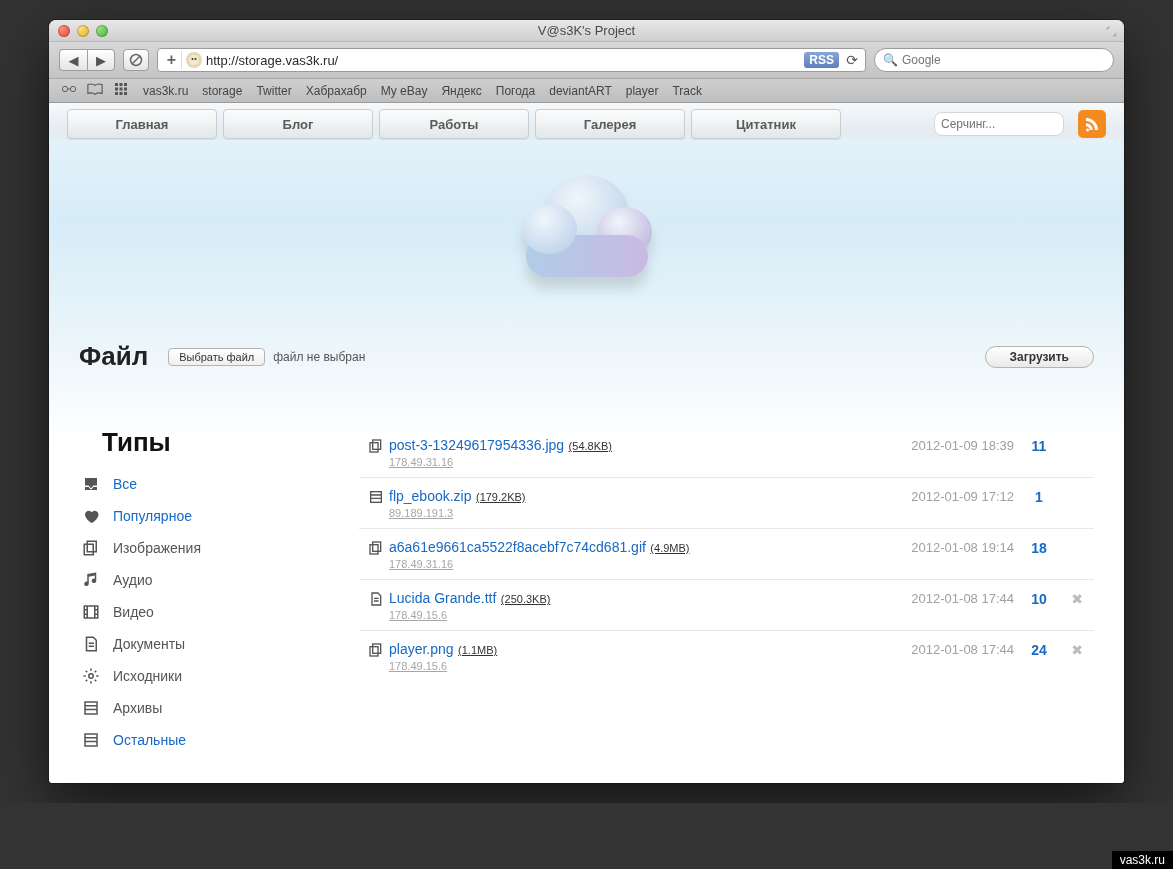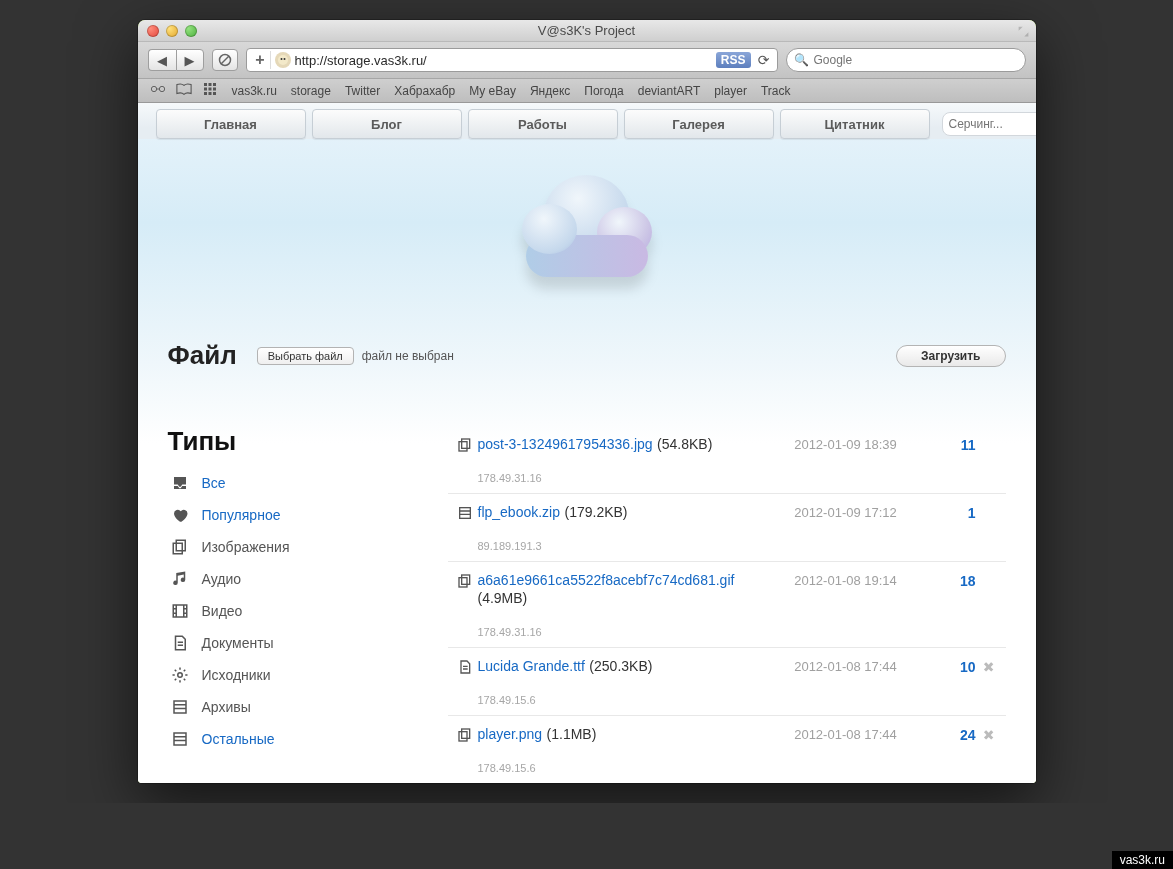--- a/index.html
+++ b/index.html
@@ -15,21 +15,21 @@
   .watermark {
     position: fixed;
     bottom: 0;
     right: 0;
     background: #000;
     color: #fff;
     font-size: 12px;
     padding: 2px 8px;
   }
   .window {
-    width: 898px;
+    width: 1075px;
     background: #bef264;
     border-radius: 7px 7px 4px 4px;
     box-shadow: 0 20px 60px rgba(0,0,0,.6), 0 0 0 1px rgba(0,0,0,.25);
     overflow: hidden;
   }
   
   .titlebar {
     height: 22px;
     background: linear-gradient(#e8e8e8,#cfcfcf);
     display: flex;
@@ -190,45 +190,45 @@
   .filebar .spacer { flex:1; }
   .upload-btn {
     background: linear-gradient(#fff,#e9e9e9); border:1px solid #b4b4b4; border-radius:12px;
     font-size:12px; padding:3px 24px; color:#333;font-weight:bold;
   }
 
   .cols {
     display:flex; padding: 55px 30px 0 30px; gap: 30px;
   }
   .types { width: 250px; }
-  .types h2 { font-size: 26px; font-weight:bold; color:#111; margin-bottom:10px; }
+  .types h2 { font-size: 26px; font-weight:bold; color:#111; margin-bottom:10px;margin-left:23px; }
   .type-item {
     display:flex; align-items:center; gap:12px;
     font-size:14px; padding:7px 2px;
     color:#1769c4; cursor:pointer;
   }
   .type-item.muted { color:#555; }
   .type-item .ti { width:20px; height:18px; display:flex; align-items:center; justify-content:center; color:#555; }
   .type-item .ti svg { width:18px; height:18px; }
 
   .files { flex:1; }
   .file-row {
     display:flex; align-items:flex-start;
     border-bottom:1px solid #e8e8e8;
     padding:9px 4px;
   }
   .file-row:last-child { border-bottom:none; }
   .file-row .fi { width:26px; color:#555; display:flex; justify-content:center; padding-top:2px; }
   .file-row .fi svg { width:16px; height:16px; }
   .file-row .main { flex:1; }
   .file-row .name { color:#1769c4; font-size:14px; }
-  .file-row .size { color:#333; font-size:14px; }
-  .file-row .ip { font-size:11px; color:#a6a6a6; margin-top:19px; }
-  .file-row .date { width:160px; font-size:13px; color:#a0a0a0; text-align:center; padding-top:2px;}
-  .file-row .count { width:50px; font-size:14px; font-weight:bold; color:#1769c4; text-align:right; padding-top:2px;}
+  .file-row .size { color:#333; font-size:11px;text-decoration:underline; }
+  .file-row .ip { font-size:11px; color:#a6a6a6; margin-top:2px;text-decoration:underline; }
+  .file-row .date { width:160px; font-size:13px; color:#a0a0a0; text-align:right; padding-top:2px;}
+  .file-row .count { width:50px; font-size:14px; font-weight:bold; color:#1769c4; text-align:center; padding-top:2px;}
   .file-row .del { width:26px; color:#bbb; text-align:center; font-size:14px; padding-top:2px;}
 </style>
 </head>
 <body>
 
 <div class="window">
 
   <div class="titlebar">
     <div class="traffic">
       <span class="t-close"></span>

